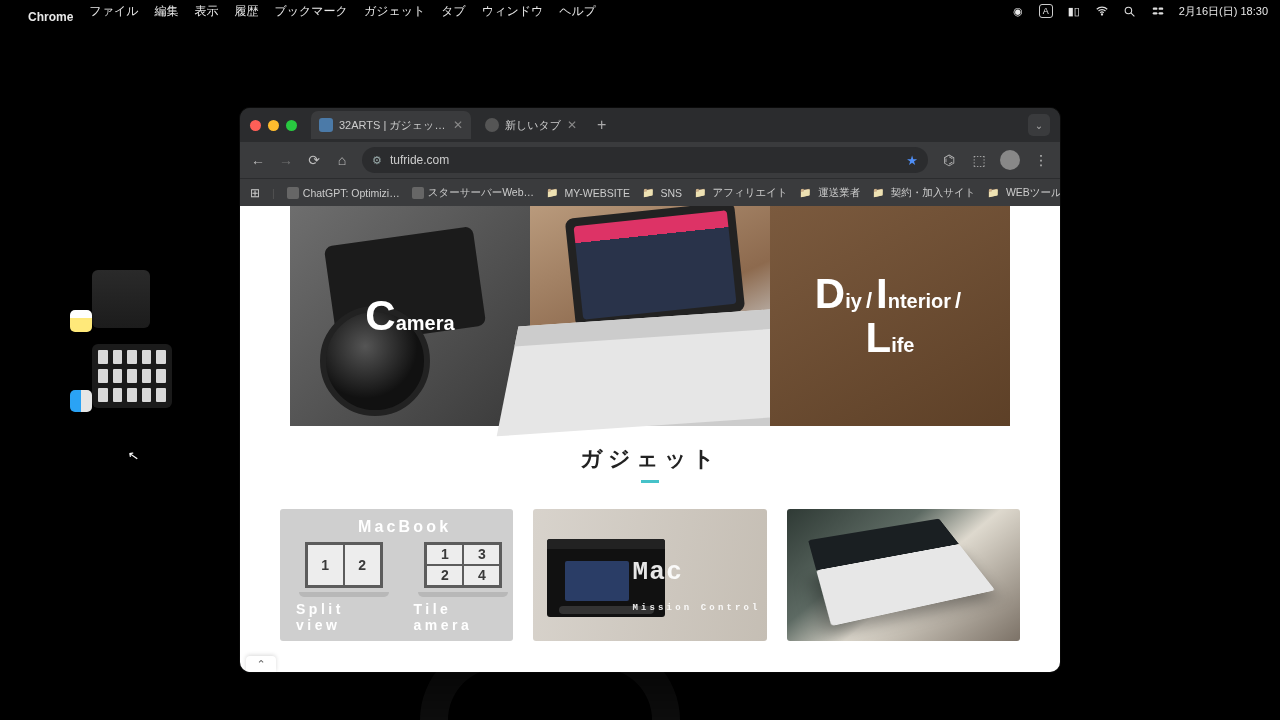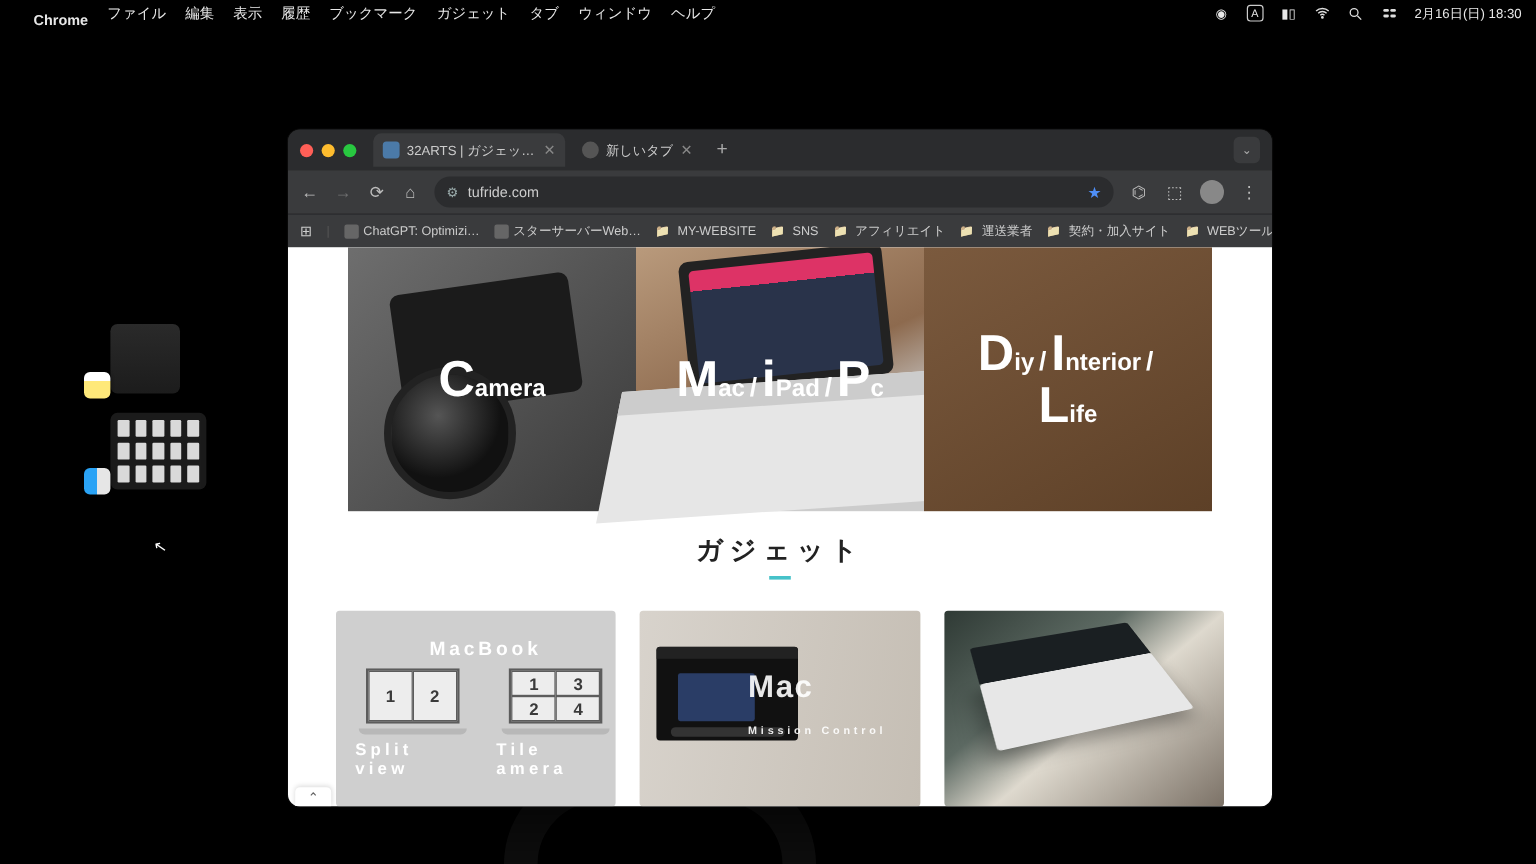--- a/index.html
+++ b/index.html
@@ -248,21 +248,21 @@
 }
 
 .cards-row {
   display: flex;
   gap: 20px;
   width: 740px;
   margin: 26px auto 0;
 }
 .card {
   flex: 1;
-  height: 163px;
+  height: 132px;
   border-radius: 3px;
   position: relative;
   overflow: hidden;
   padding-left: 16px;
 }
 .card.c1 { background: #cfcfcf; display:flex; flex-direction:column; align-items:center; justify-content:center; }
 .card.c1 .mbtitle { color:#fff; font-weight:800; letter-spacing:.2em; font-size:16px; margin-bottom:6px; font-family: Arial Black, Arial; }
 .card.c1 .grids { display:flex; gap:22px; }
 .card.c1 .gwrap { display:flex; flex-direction:column; align-items:center; gap:4px;}
 .card.c1 .g { width:78px; height:46px; border:2px solid #5c5c5c; background:#ededed; display:grid; }
@@ -271,21 +271,21 @@
 .card.c1 .g div { border:1px solid #5c5c5c; display:flex; align-items:center; justify-content:center; font-weight:800; font-size:14px; color:#3a3a3a;}
 .card.c1 .gstand { width:90px; height:5px; background:#b8b8b8; border-radius:0 0 6px 6px;}
 .card.c1 .glabel { color:#fff; font-size:14px; letter-spacing:.25em; font-weight:700;}
 
 .card.c2 { background: linear-gradient(100deg,#d8d3cc,#c5beb4); }
 .card.c2 .scr { position:absolute; left:14px; top:30px; width:118px; height:78px; background:#111; border-radius:3px; overflow:hidden;}
 .card.c2 .scr .bar { height:10px; background:#222; }
 .card.c2 .scr .thumb { position:absolute; left:18px; top:22px; width:64px; height:40px; background:#2a3d66; border-radius:2px;}
 .card.c2 .scr .dock { position:absolute; bottom:3px; left:10%; width:80%; height:8px; background:#333; border-radius:4px;}
 .card.c2 .alogo { position:absolute; right:82px; top:50px; font-size:22px; color:#7a7269;}
-.card.c2 .mt { position:absolute; right:28px; top:48px; color:rgba(255,255,255,.9); font-family:Liberation Sans, sans-serif; }
+.card.c2 .mt { position:absolute; right:6px; top:48px; color:rgba(255,255,255,.9); font-family:Liberation Mono, monospace; }
 .card.c2 .mt .mb { font-size:26px; font-weight:900; letter-spacing:.05em;}
 .card.c2 .mt .ms { font-size:9px; letter-spacing:.35em; font-weight:700; margin-top:16px;}
 
 .card.c3 { background: linear-gradient(140deg,#2f3a35 0%, #5d6a63 35%, #ded9ce 55%, #7c7267 100%); position:relative;}
 .card.c3 .mbp {
   position:absolute; left:36px; top:28px; width:160px; height:86px;
   background:#e7e7e7; border-radius:4px; transform: perspective(420px) rotateX(52deg) rotateZ(-18deg);
   box-shadow: -6px 10px 18px rgba(0,0,0,.35);
 }
 .card.c3 .mbp::before {
@@ -479,23 +479,20 @@
       <div class="hero-card camera">
         <div class="bglayer"></div>
         <div class="cam-shape"></div>
         <div class="lens"></div>
         <div class="text"><span class="big">C</span><span class="rest">amera</span></div>
       </div>
       <div class="hero-card mac">
         <div class="bglayer"></div>
         <div class="ipad"></div>
         <div class="kb"></div>
-        <div class="text">
-          <span class="seg"><span class="b">M</span><span>ac</span></span><span class="slash">/</span><span class="seg"><span class="b">i</span><span>Pad</span></span><span class="slash">/</span><span class="seg"><span class="b">P</span><span>c</span></span>
-        </div>
       </div>
       <div class="hero-card diy">
         <div class="bglayer"></div>
         <div class="text">
           <span class="seg"><span class="b">D</span><span>iy</span></span><span class="slash">/</span><span class="seg"><span class="b">I</span><span>nterior</span></span><span class="slash">/</span><br>
           <span class="seg"><span class="b">L</span><span>ife</span></span>
         </div>
       </div>
     </div>
 

